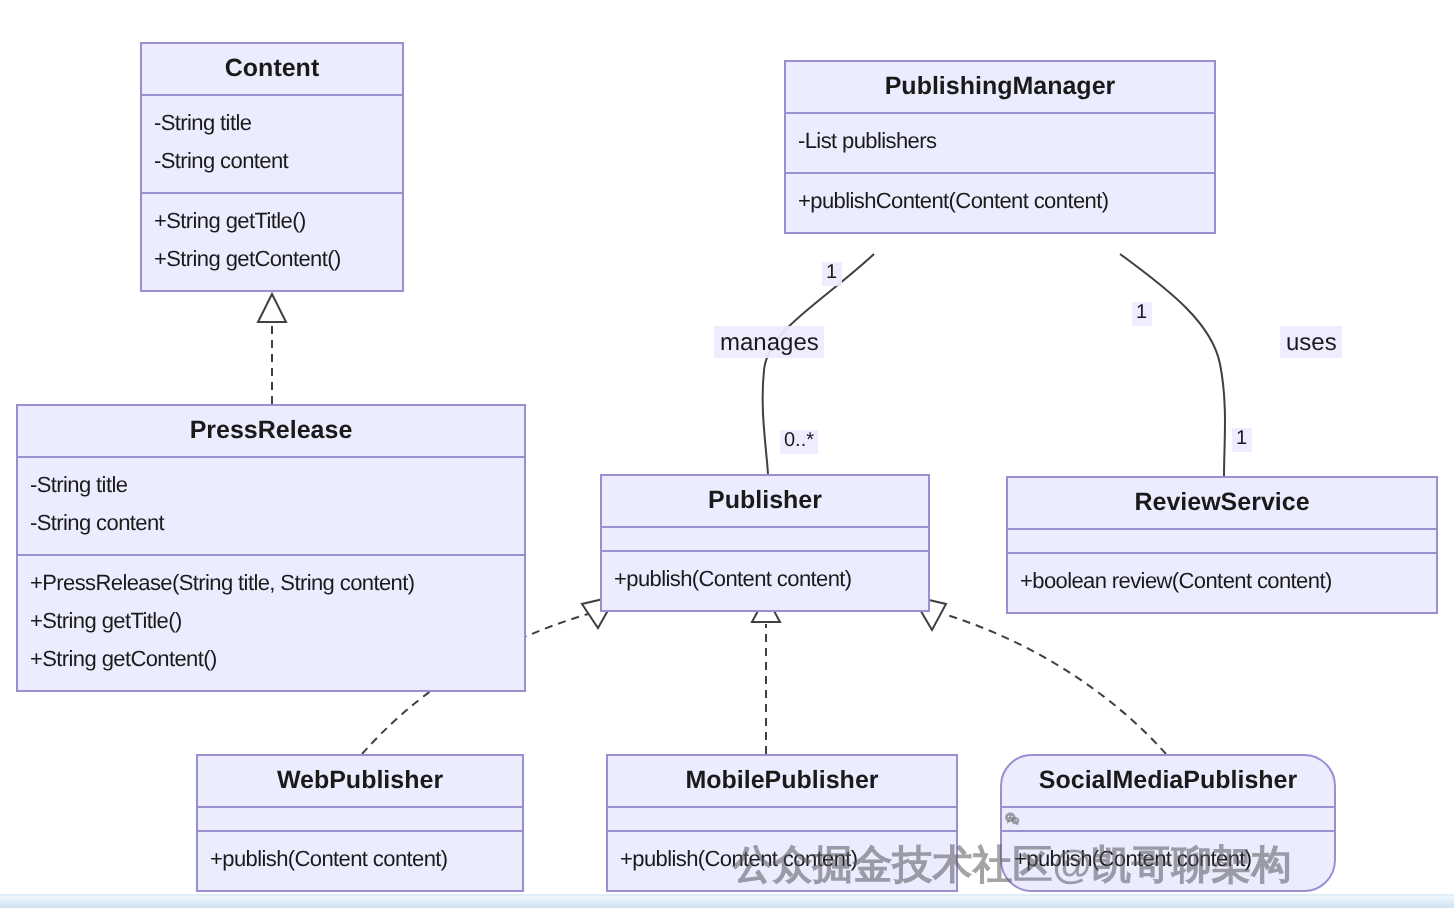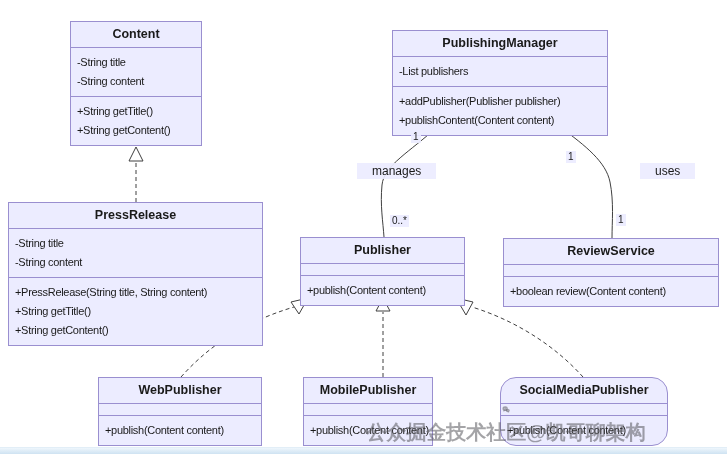--- a/index.html
+++ b/index.html
@@ -19,21 +19,21 @@
     height:25px;line-height:25px;text-align:center;
     font-weight:bold;font-size:12.5px;border-bottom:1px solid #9a8fd0;
     white-space:nowrap;overflow:hidden;
   }
   .cls-section{padding:5px 6px;border-bottom:1px solid #9a8fd0;}
   .cls-section:last-child{border-bottom:none;}
   .cls-section.empty{padding:0;height:11px;}
   .member{font-size:11px;line-height:19px;letter-spacing:-0.3px;white-space:nowrap;}
   .edge-label{
     position:absolute;z-index:3;background:rgba(236,236,255,0.92);
-    font-size:12px;line-height:14px;padding:1px 15px;color:#1a1a1a;white-space:nowrap;
+    font-size:12px;line-height:14px;padding:1px 3px;color:#1a1a1a;white-space:nowrap;
   }
   .mult-label{
     position:absolute;z-index:3;background:rgba(236,236,255,0.92);
     font-size:10px;line-height:12px;padding:0 2px;color:#1a1a1a;white-space:nowrap;
   }
   #watermark{
     position:absolute;z-index:4;left:296px;top:406px;width:420px;height:40px;
     display:flex;align-items:center;gap:6px;
     color:rgba(90,90,95,0.55);font-size:20px;font-weight:bold;
     white-space:nowrap;pointer-events:none;flex-direction:column;
@@ -79,21 +79,20 @@
       <div class="member">+String getContent()</div>
     </div>
   </div>
 
   <div class="uml-class" style="left:392px;top:30px;width:216px;">
     <div class="cls-title">PublishingManager</div>
     <div class="cls-section">
       <div class="member">-List publishers</div>
     </div>
     <div class="cls-section">
-      <div class="member">+addPublisher(Publisher publisher)</div>
       <div class="member">+publishContent(Content content)</div>
     </div>
   </div>
 
   <div class="uml-class" style="left:8px;top:202px;width:255px;">
     <div class="cls-title">PressRelease</div>
     <div class="cls-section">
       <div class="member">-String title</div>
       <div class="member">-String content</div>
     </div>
@@ -121,21 +120,21 @@
   </div>
 
   <div class="uml-class" style="left:98px;top:377px;width:164px;">
     <div class="cls-title">WebPublisher</div>
     <div class="cls-section empty"></div>
     <div class="cls-section">
       <div class="member">+publish(Content content)</div>
     </div>
   </div>
 
-  <div class="uml-class" style="left:303px;top:377px;width:130px;">
+  <div class="uml-class" style="left:303px;top:377px;width:176px;">
     <div class="cls-title">MobilePublisher</div>
     <div class="cls-section empty"></div>
     <div class="cls-section">
       <div class="member">+publish(Content content)</div>
     </div>
   </div>
 
   <div class="uml-class" style="left:500px;top:377px;width:168px;border-radius:16px;">
     <div class="cls-title">SocialMediaPublisher</div>
     <div class="cls-section empty"></div>

